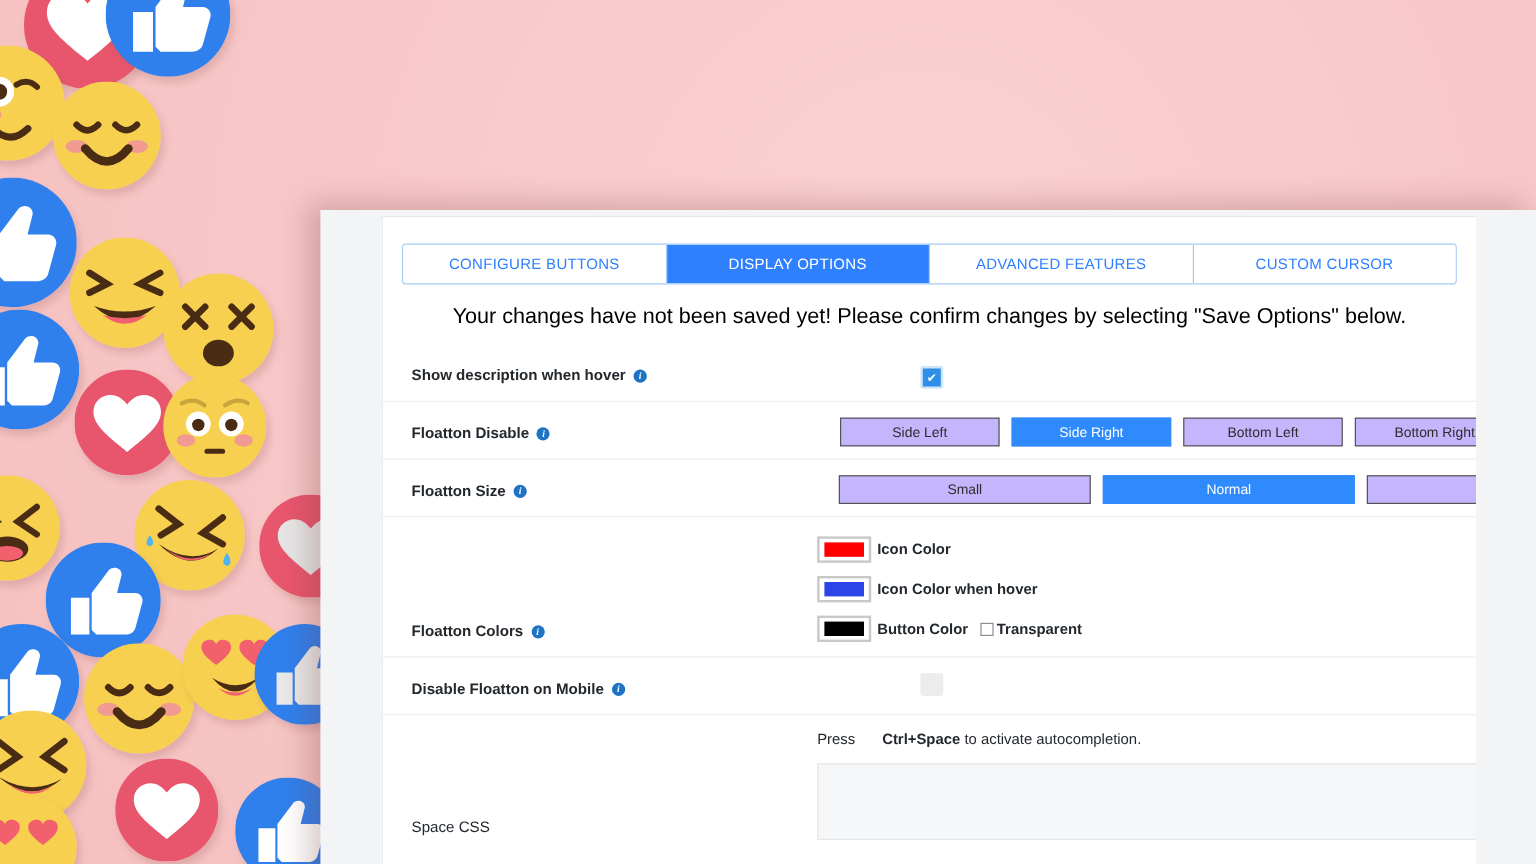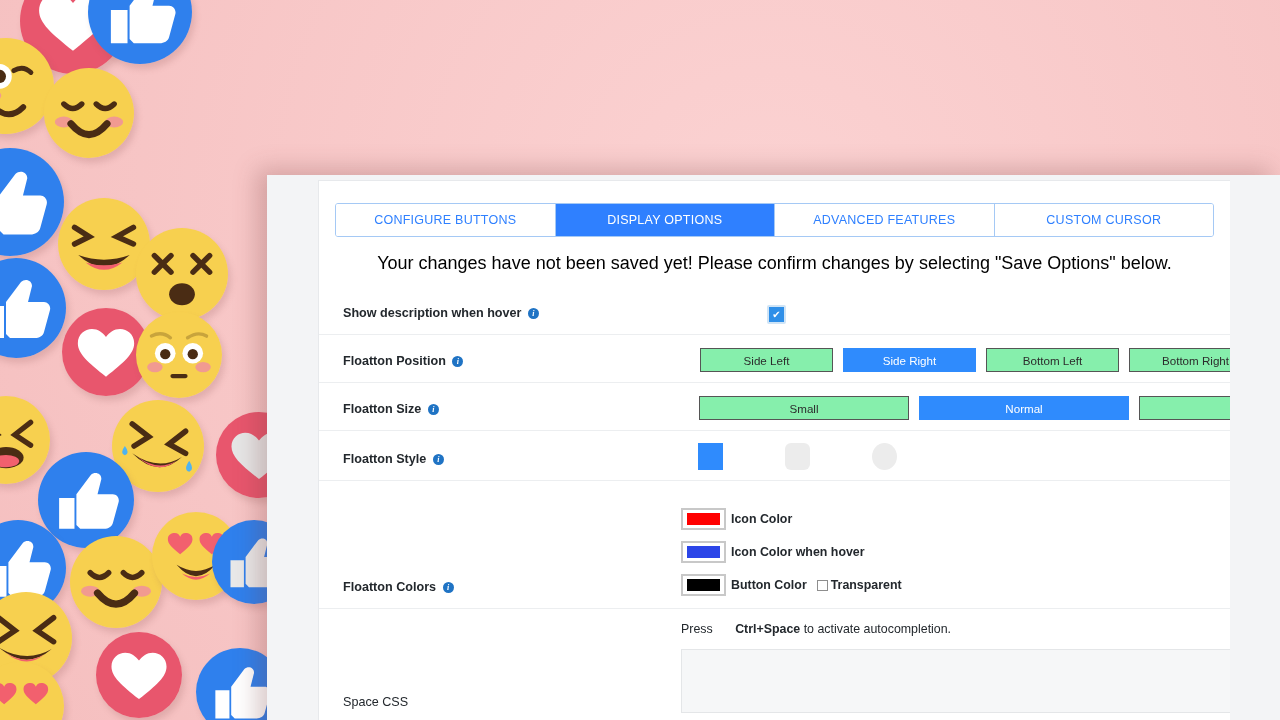--- a/index.html
+++ b/index.html
@@ -131,21 +131,21 @@
     background: #ececec;
     border: 1px solid #ececec;
   }
 
   
   .segs { display: flex; gap: 10px; margin-top: 3px; }
   .seg {
     height: 24px;
     display: flex; align-items: center; justify-content: center;
     border: 1px solid #555;
-    background: #86efac;
+    background: #c4b5fd;
     font-size: 11.6px;
     color: #2c2c2c;
     cursor: pointer;
     white-space: nowrap;
   }
   .seg.active {
     background: #2f8bfd;
     border-color: #2f8bfd;
     color: #fff;
   }
@@ -433,21 +433,21 @@
           <div style="margin-left:222px;">
             <div class="cbox on">
               <span>✔</span>
             </div>
           </div>
         </div>
       </div>
 
       <div class="row">
         <div class="row-label">
-          <span>Floatton Position</span>
+          <span>Floatton Disable</span>
           <span class="info">i</span>
         </div>
         <div class="row-field">
           <div class="segs pos" style="margin-left:155px;">
             <div class="seg">Side Left</div>
             <div class="seg active">Side Right</div>
             <div class="seg">Bottom Left</div>
             <div class="seg">Bottom Right</div>
           </div>
         </div>
@@ -460,41 +460,28 @@
         </div>
         <div class="row-field">
           <div class="segs size" style="margin-left:154px;">
             <div class="seg">Small</div>
             <div class="seg active">Normal</div>
             <div class="seg">Big</div>
           </div>
         </div>
       </div>
 
-      <div class="row">
-        <div class="row-label">
-          <span>Floatton Style</span>
-          <span class="info">i</span>
-        </div>
-        <div class="row-field">
-          <div class="shapes" style="margin-left:153px;">
-            <div class="shape sq"></div>
-            <div class="shape rsq"></div>
-            <div class="shape cir"></div>
-          </div>
-        </div>
-      </div>
 
       <div class="row">
         <div class="row-label">
           <span>Floatton Colors</span>
           <span class="info">i</span>
         </div>
         <div class="row-field">
-          <div style="margin-left:136px;margin-top:19px;">
+          <div style="margin-left:136px;margin-top:8px;">
 
             <div class="color-line">
               <div class="swatch">
                 <div class="fill" style="background:#ff0000;"></div>
               </div>
               <span class="color-label">Icon Color</span>
             </div>
 
             <div class="color-line">
               <div class="swatch">
@@ -511,20 +498,31 @@
               <span class="transparent-wrap">
                 <span class="tcheck"></span>
                 <span class="color-label" style="margin-left:0;">Transparent</span>
               </span>
             </div>
 
           </div>
         </div>
       </div>
 
+      <div class="row">
+        <div class="row-label">
+          <span>Disable Floatton on Mobile</span>
+          <span class="info">i</span>
+        </div>
+        <div class="row-field">
+          <div style="margin-left:222px;">
+            <div class="cbox off"></div>
+          </div>
+        </div>
+      </div>
 
       <div class="row">
         <div class="row-label" style="font-weight:normal;">
           <span>Space CSS</span>
         </div>
         <div class="row-field">
           <div style="margin-left:136px;">
             <p class="csshint"><span>Press </span><b>Ctrl+Space</b><span> to activate autocompletion.</span></p>
             <div class="cssarea"></div>
           </div>

